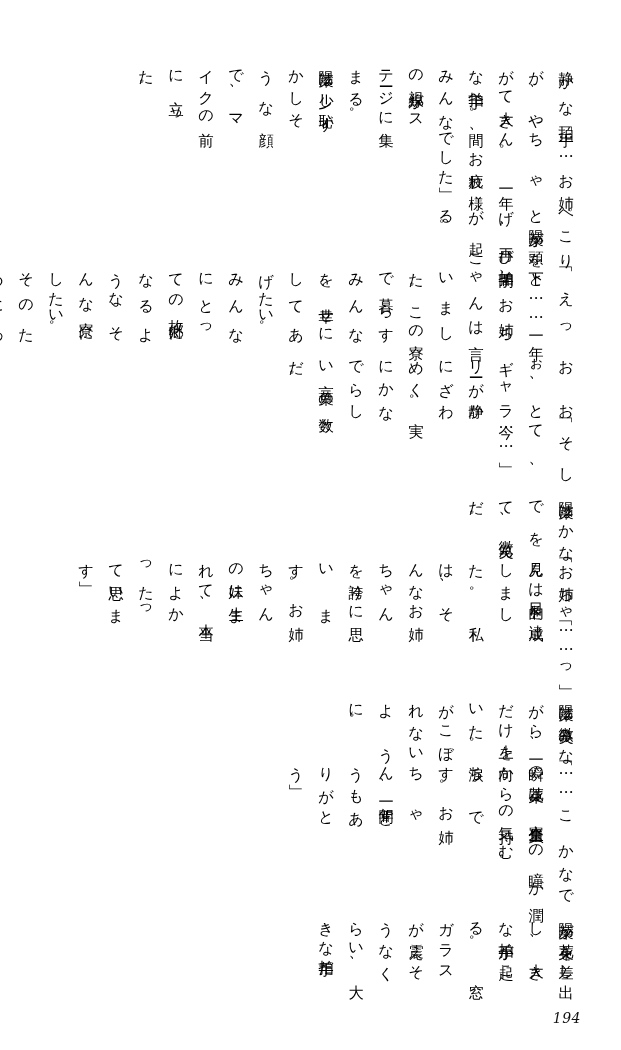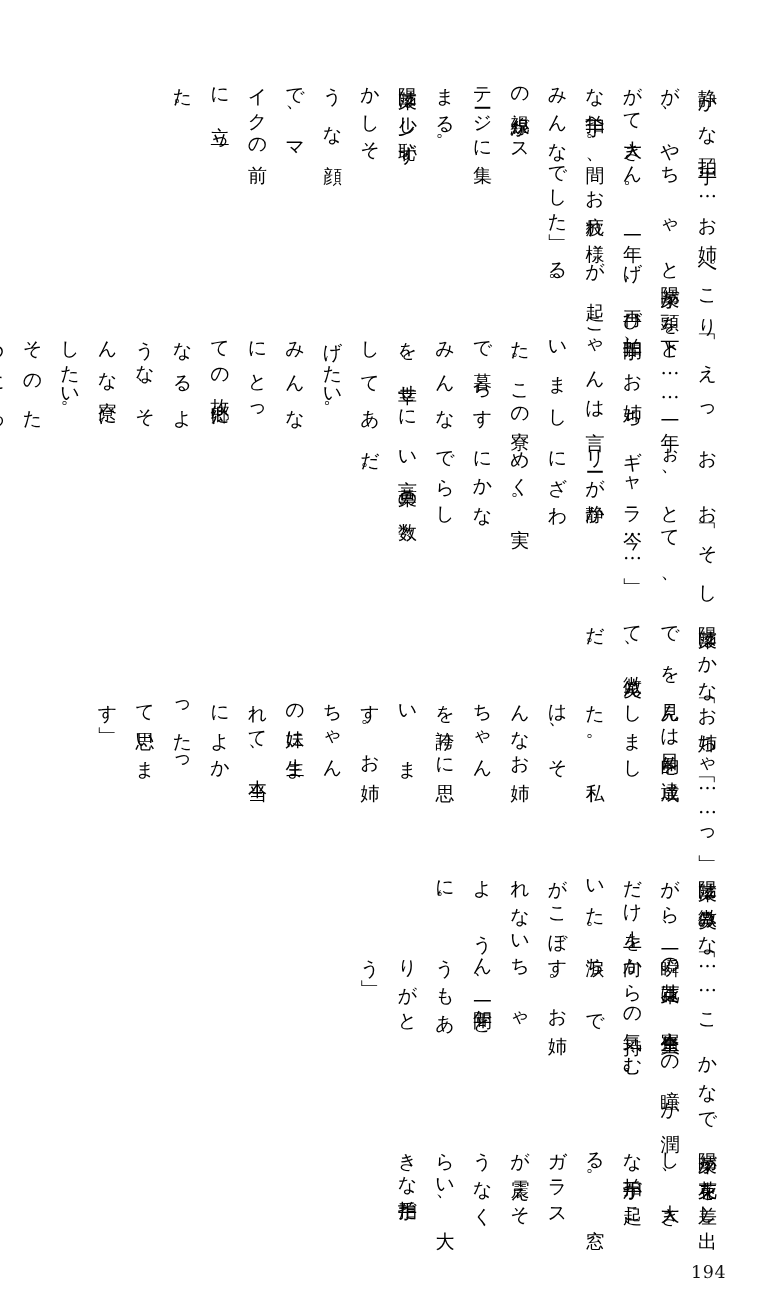--- a/index.html
+++ b/index.html
@@ -57,20 +57,21 @@
   
   .para.indent {
     padding-top: 15px;
   }
 
   #page-number {
     position: absolute;
     right: 40px;
     bottom: 24px;
     font-family: "DejaVu Serif", "Liberation Serif", serif;
+    font-style: italic;
     font-size: 14px;
     letter-spacing: 0.5px;
     color: #111111;
   }
 </style>
 </head>
 <body>
 
 <div id="page">
 

